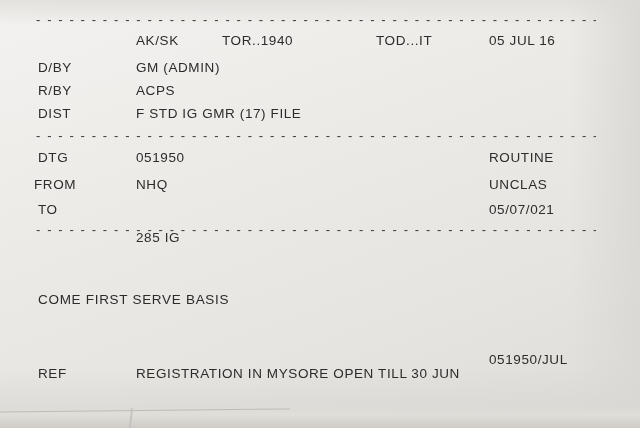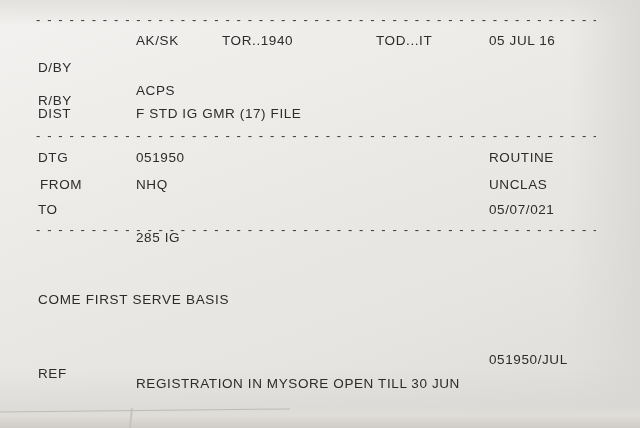--- a/index.html
+++ b/index.html
@@ -108,49 +108,50 @@
   <div class="doc-text">
 
     <div class="dashes" style="left:36px; top:12px; width:560px;">- - - - - - - - - - - - - - - - - - - - - - - - - - - - - - - - - - - - - - - - - - - - - - - - - - - - - - - -</div>
 
     <div class="row" style="left:136px; top:33px;">AK/SK</div>
     <div class="row" style="left:222px; top:33px;">TOR..1940</div>
     <div class="row" style="left:356px; top:33px;margin-left:20px;">TOD...IT</div>
     <div class="row" style="left:489px; top:33px;">05 JUL 16</div>
 
     <div class="row" style="left:38px; top:60px;">D/BY</div>
+    <div class="row" style="left:136px; top:60px;">GM (ADMIN)</div>
 
-    <div class="row" style="left:38px; top:83px;margin-top:10px;">R/BY</div>
+    <div class="row" style="left:38px; top:83px;">R/BY</div>
     <div class="row" style="left:136px; top:83px;">ACPS</div>
 
     <div class="row" style="left:38px; top:106px;">DIST</div>
     <div class="row" style="left:136px; top:106px;">F STD IG GMR (17) FILE</div>
 
     <div class="dashes" style="left:36px; top:128px; width:560px;">- - - - - - - - - - - - - - - - - - - - - - - - - - - - - - - - - - - - - - - - - - - - - - - - - - - - - - - -</div>
 
     <div class="row" style="left:38px; top:150px;">DTG</div>
     <div class="row" style="left:136px; top:150px;">051950</div>
     <div class="row" style="left:489px; top:150px;">ROUTINE</div>
 
-    <div class="row" style="left:40px; top:177px;">FROM</div>
+    <div class="row" style="left:34px; top:177px;">FROM</div>
     <div class="row" style="left:136px; top:177px;">NHQ</div>
     <div class="row" style="left:489px; top:177px;">UNCLAS</div>
 
     <div class="row" style="left:38px; top:202px;">TO</div>
     <div class="row" style="left:136px; top:202px;margin-top:28px;">285 IG</div>
     <div class="row" style="left:489px; top:202px;">05/07/021</div>
 
     <div class="dashes" style="left:36px; top:222px; width:560px;">- - - - - - - - - - - - - - - - - - - - - - - - - - - - - - - - - - - - - - - - - - - - - - - - - - - - - - - -</div>
 
     <div class="body-line" style="left:38px; top:292px;">COME FIRST SERVE BASIS</div>
 
     <div class="row" style="left:489px; top:352px;">051950/JUL</div>
 
     <div class="row" style="left:38px; top:366px;">REF</div>
-    <div class="row" style="left:136px; top:376px;">REGISTRATION IN MYSORE OPEN TILL 30 JUN</div>
+    <div class="row" style="left:136px; top:366px;">REGISTRATION IN MYSORE OPEN TILL 30 JUN</div>
 
   </div>
 
   <div class="paper-edge"></div>
   <div class="edge-line"></div>
   <div class="edge-line2"></div>
 
 </div>
 
 </body></html>

